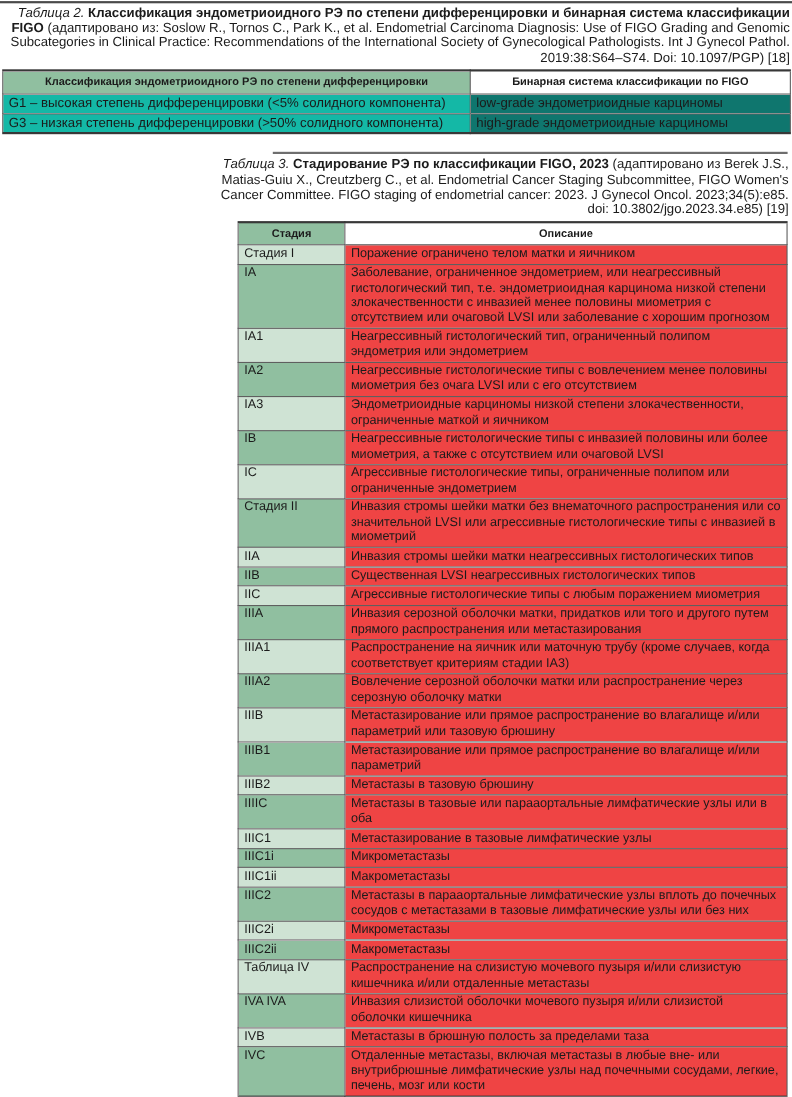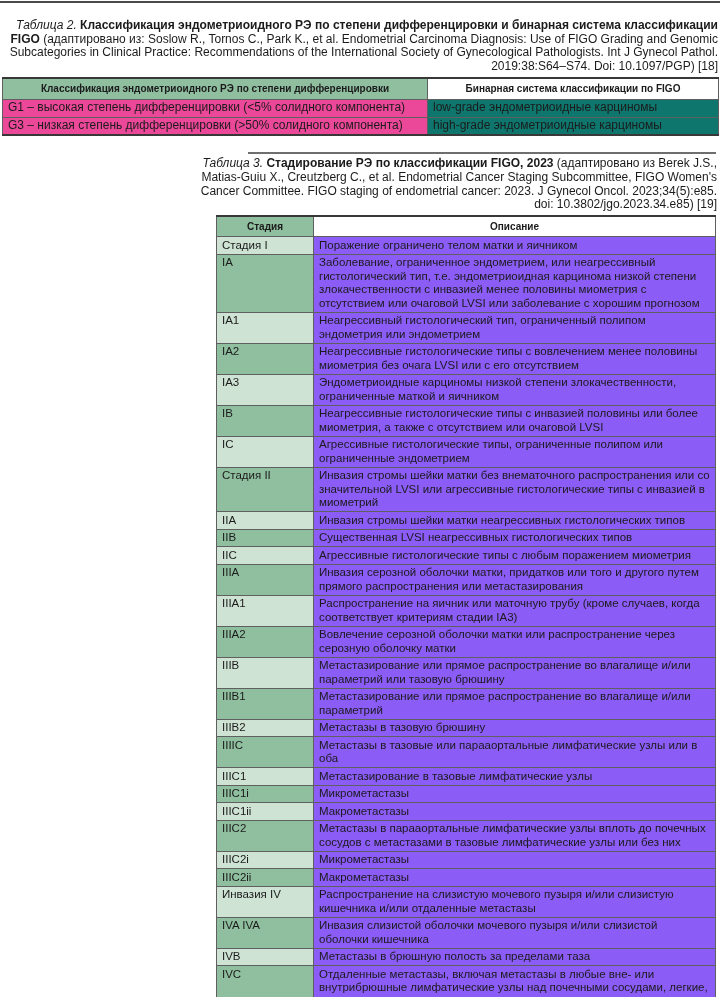--- a/index.html
+++ b/index.html
@@ -14,21 +14,21 @@
     margin-top: 1px;
     border-top: 2.5px solid #4a4a4a;
   }
   .caption {
     font-size: 12px;
     line-height: 13.6px;
     text-align: right;
   }
   .caption .cap-label { font-style: italic; }
   .caption .cap-title { font-weight: bold; }
-  #caption-t2 { margin: 16px 2px 4px 2px; }
+  #caption-t2 { margin: 2px 2px 4px 2px; }
   #caption-t3 { margin: 3px 3px 3px 180px; }
 
   table {
     border-collapse: collapse;
     table-layout: fixed;
   }
   #table2, #table3 {
     border: 1.2px solid #383838;
     border-top-width: 2px;
     border-bottom-width: 2px;
@@ -53,27 +53,27 @@
     line-height: 13.8px;
     padding: 1px 5px 2px 5px;
   }
   #table3 td {
     font-size: 11.5px;
     line-height: 13.5px;
     padding: 1.5px 5px;
   }
   .th-green  { background: #90bfa0; }
   .th-white  { background: #ffffff; text-align: center; }
-  .cell-light { background: #ec4899; margin-left: 42px; }
+  .cell-light { background: #14b8a6; margin-left: 42px; }
   .cell-white { background: #0f766e; }
 
   
   #table3 tbody tr:nth-child(odd)  td.stage { background: #cfe3d4; }
   #table3 tbody tr:nth-child(even) td.stage { background: #90bfa0; }
-  #table3 td.desc { background: #8b5cf6; }
+  #table3 td.desc { background: #ef4444; }
 
   .mid-rule {
     margin: 16px 0 0 248px;
     width: 468px;
     border-top: 2px solid #6e6e6e;
   }
 </style>
 </head>
 <body>
 
@@ -210,21 +210,21 @@
       </tr>
     <tr>
         <td class="stage">IIIC2i</td>
         <td class="desc">Микрометастазы</td>
       </tr>
     <tr>
         <td class="stage">IIIC2ii</td>
         <td class="desc">Макрометастазы</td>
       </tr>
     <tr>
-        <td class="stage">Инвазия IV</td>
+        <td class="stage">Таблица IV</td>
         <td class="desc">Распространение на слизистую мочевого пузыря и/или слизистую кишечника и/или отдаленные метастазы</td>
       </tr>
     <tr>
         <td class="stage">IVA IVA</td>
         <td class="desc">Инвазия слизистой оболочки мочевого пузыря и/или слизистой оболочки кишечника</td>
       </tr>
     <tr>
         <td class="stage">IVB</td>
         <td class="desc">Метастазы в брюшную полость за пределами таза</td>
       </tr>

